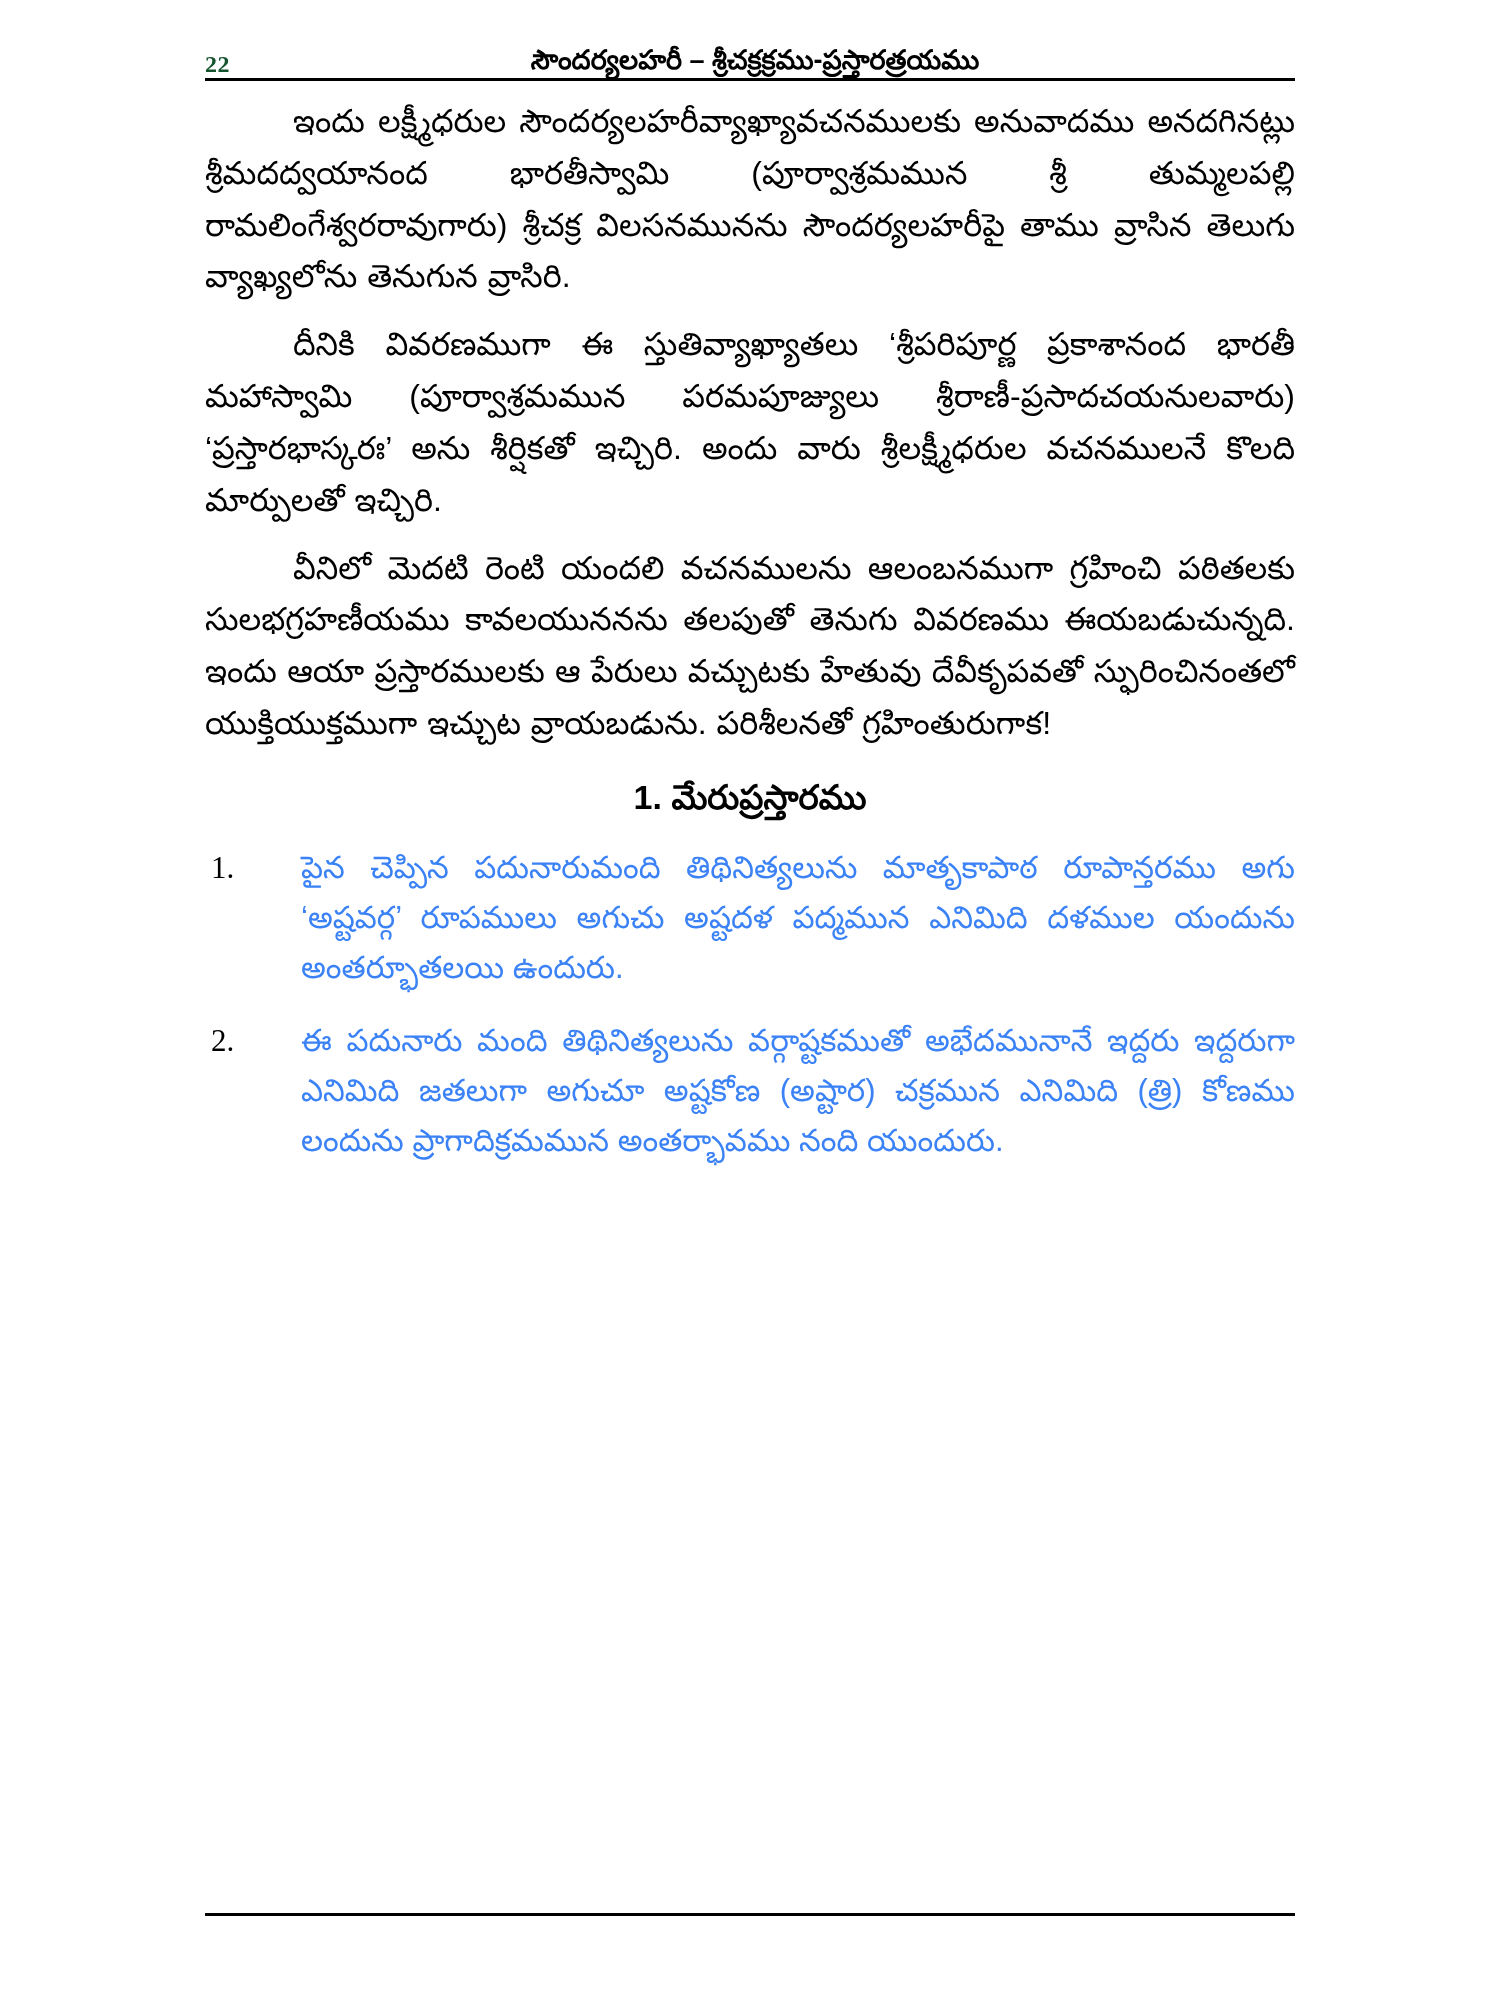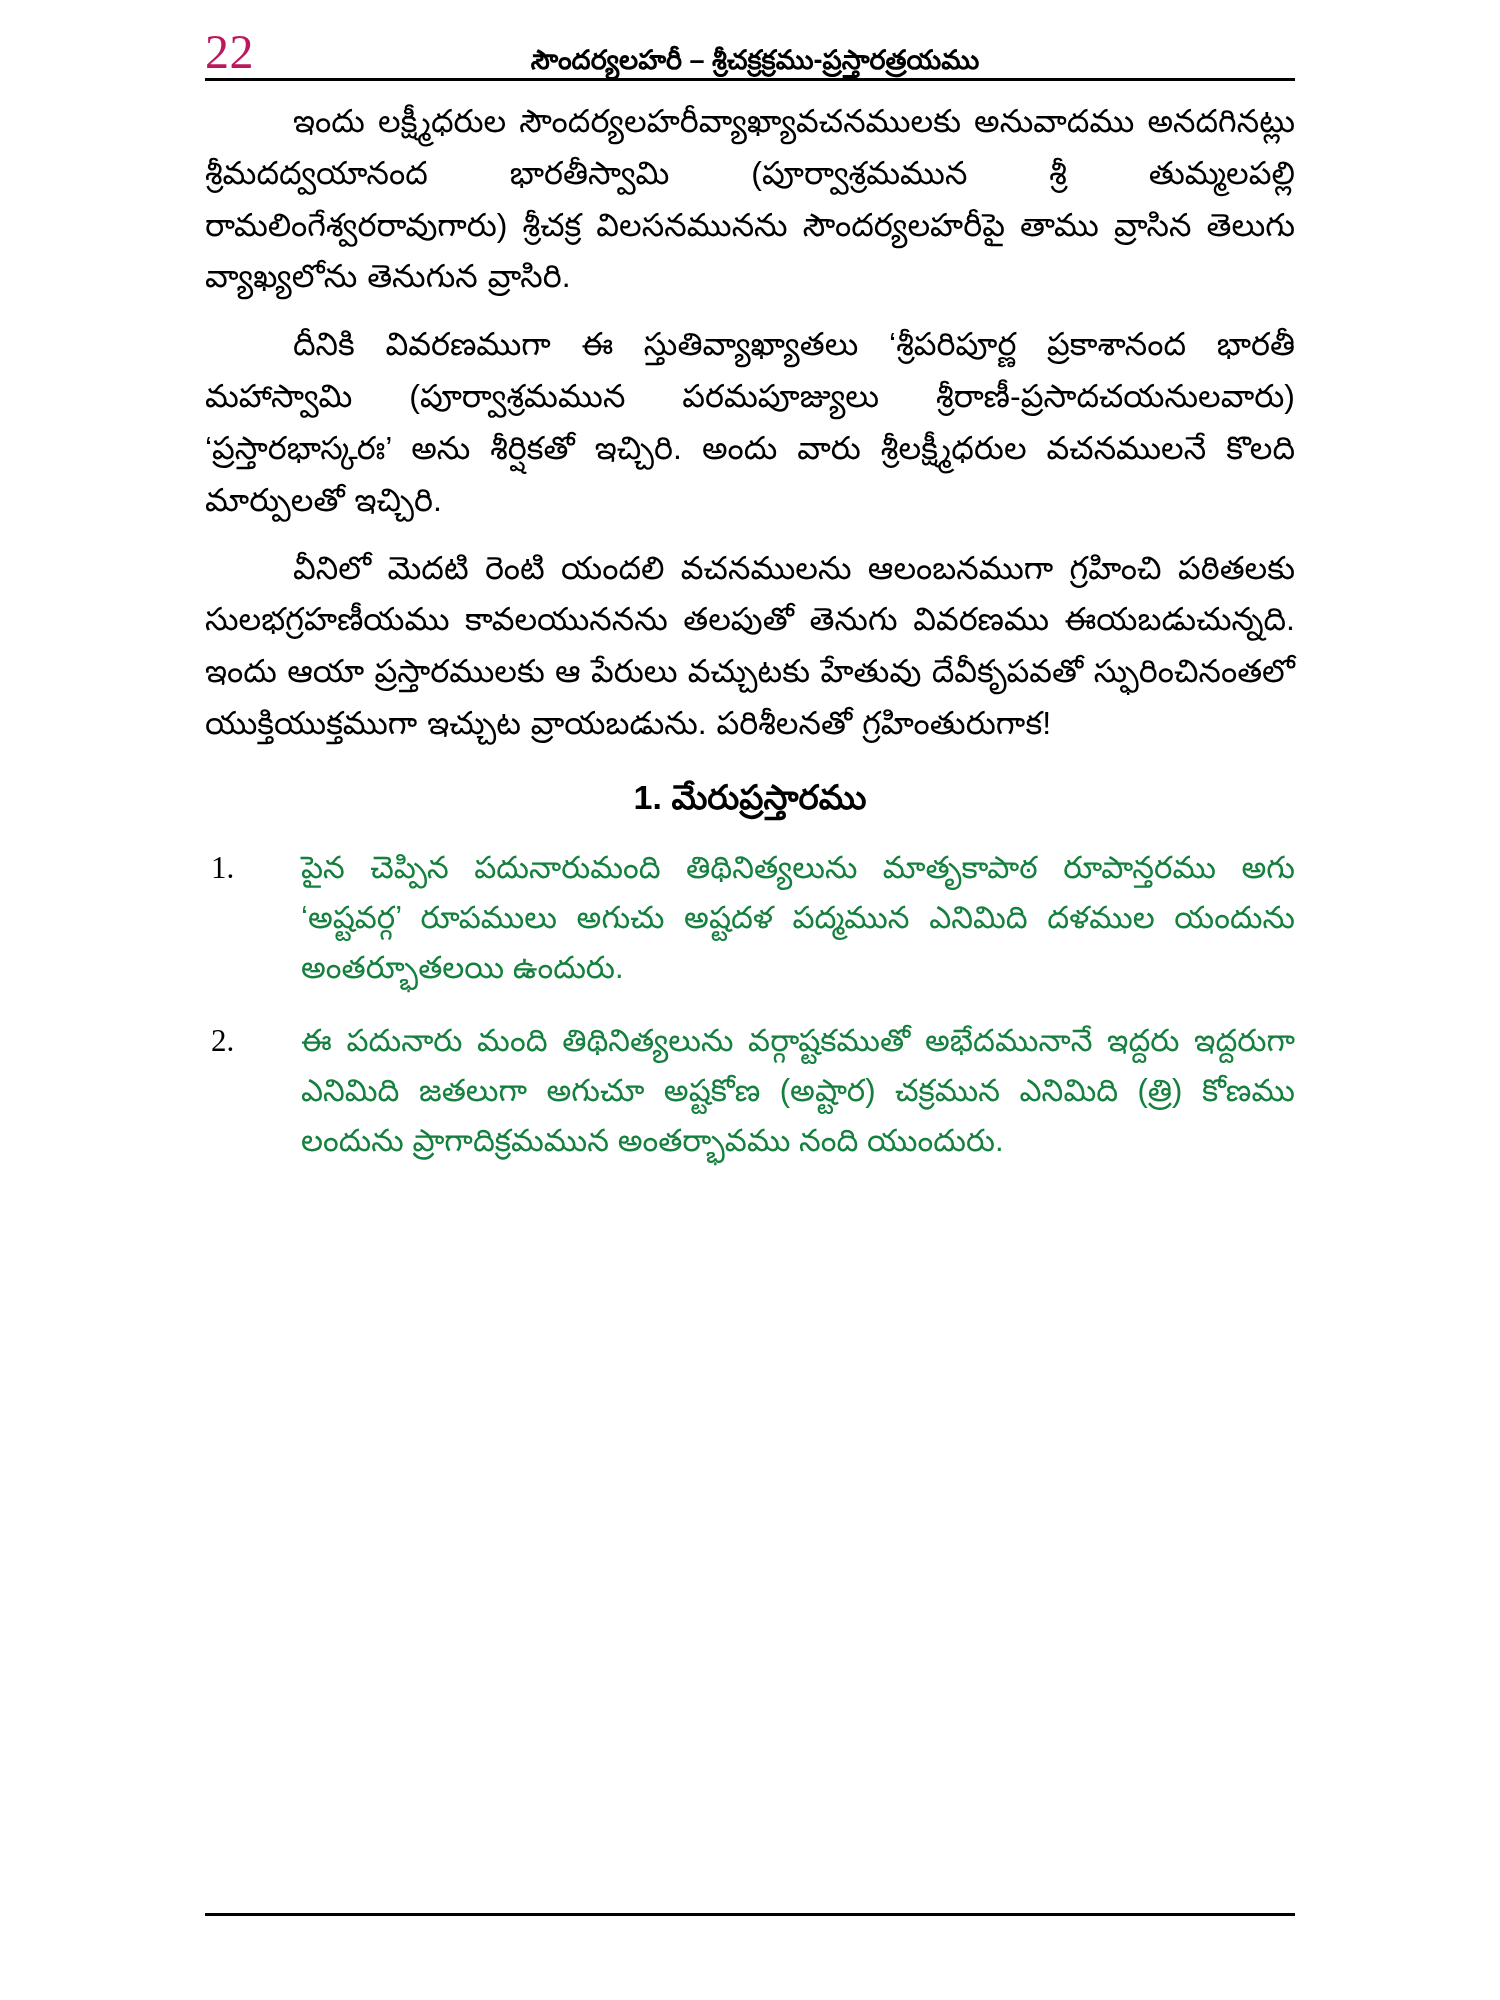--- a/index.html
+++ b/index.html
@@ -31,24 +31,24 @@
   }
   
   .header {
     position: relative;
     height: 76px;
     display: flex;
     align-items: flex-end;
     padding-bottom: 4px;
   }
   .folio {
-    font-size: 48px;
-    font-weight: 400;
+    font-size: 24px;
+    font-weight: 700;
     letter-spacing: 0.5px;
-    color: #be185d;
+    color: #14532d;
     line-height: 1;
     width: 120px;
   }
   .running-title {
     flex: 1;
     text-align: center;
     font-size: 27px;
     font-weight: 700;
     color: #000;
     line-height: 1.1;
@@ -118,21 +118,21 @@
     font-family: "Liberation Serif", "DejaVu Serif", serif;
     color: #000;
     padding-left: 6px;
     box-sizing: border-box;
   }
   ol.num-list li .item-text {
     flex: 1;
     font-size: 31px;
     line-height: 1.62;
     text-align: justify;
-    color: #15803d;
+    color: #3b82f6;
   }
 </style>
 </head>
 <body>
 
 <div class="page">
   <div class="content">
 
     <div class="header">
       <div class="folio">22</div>

